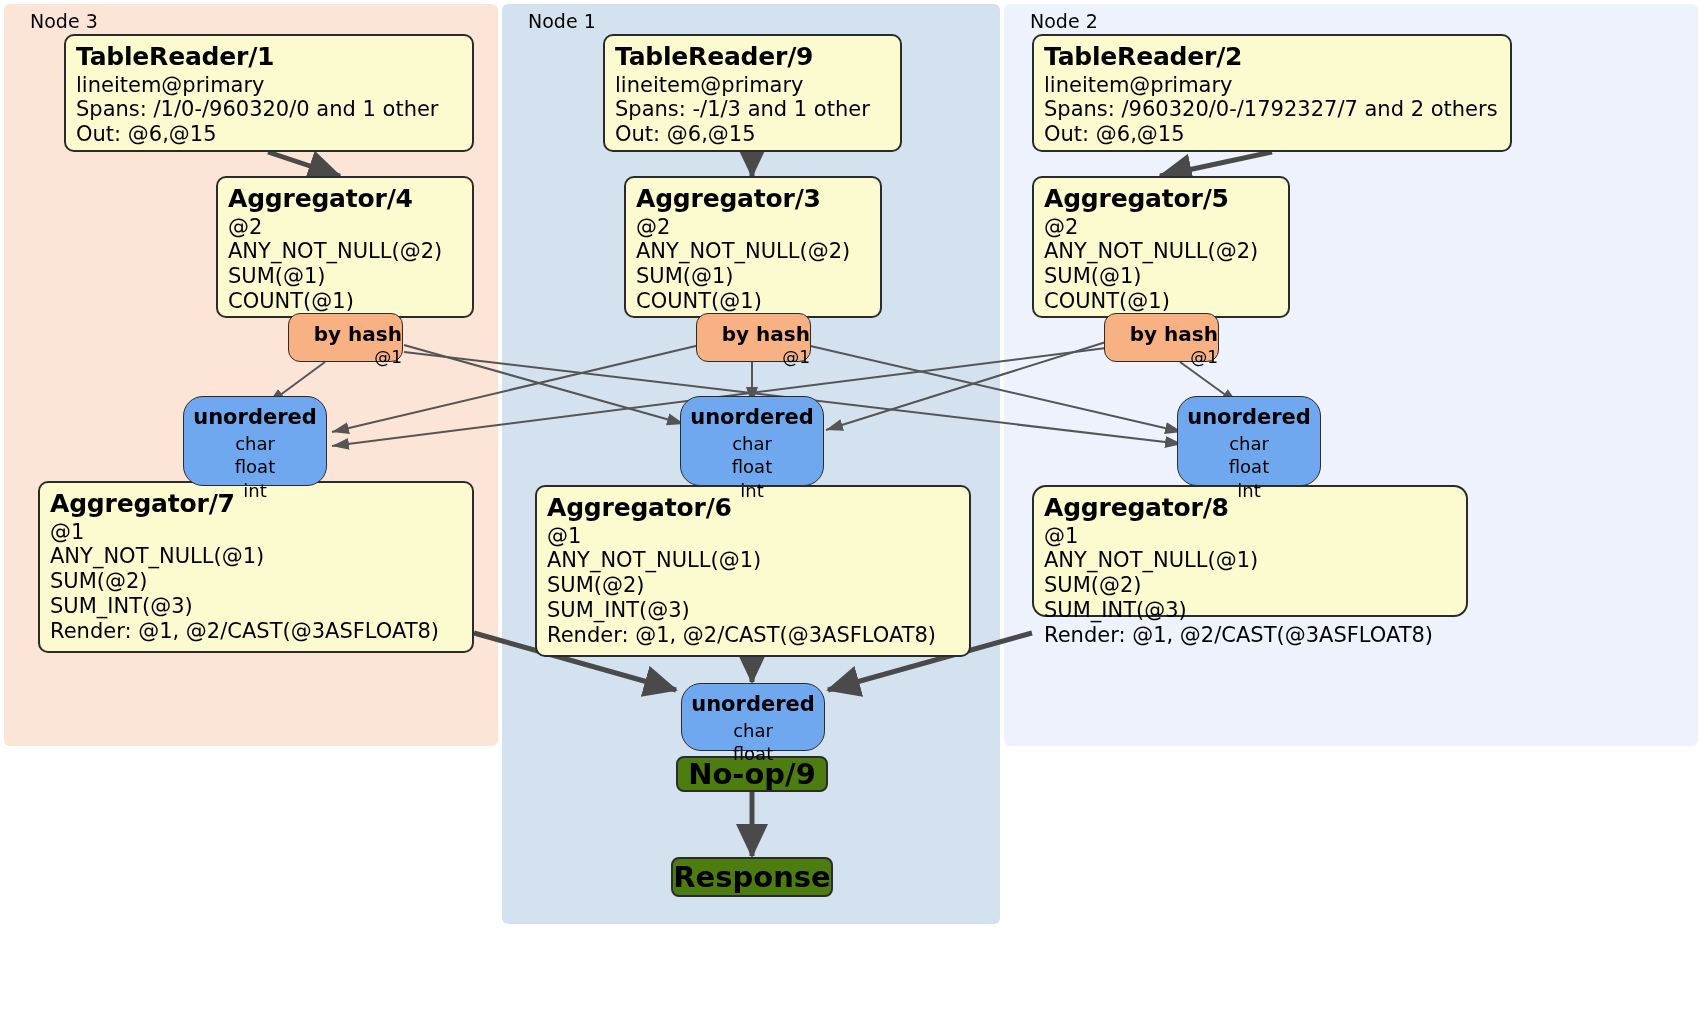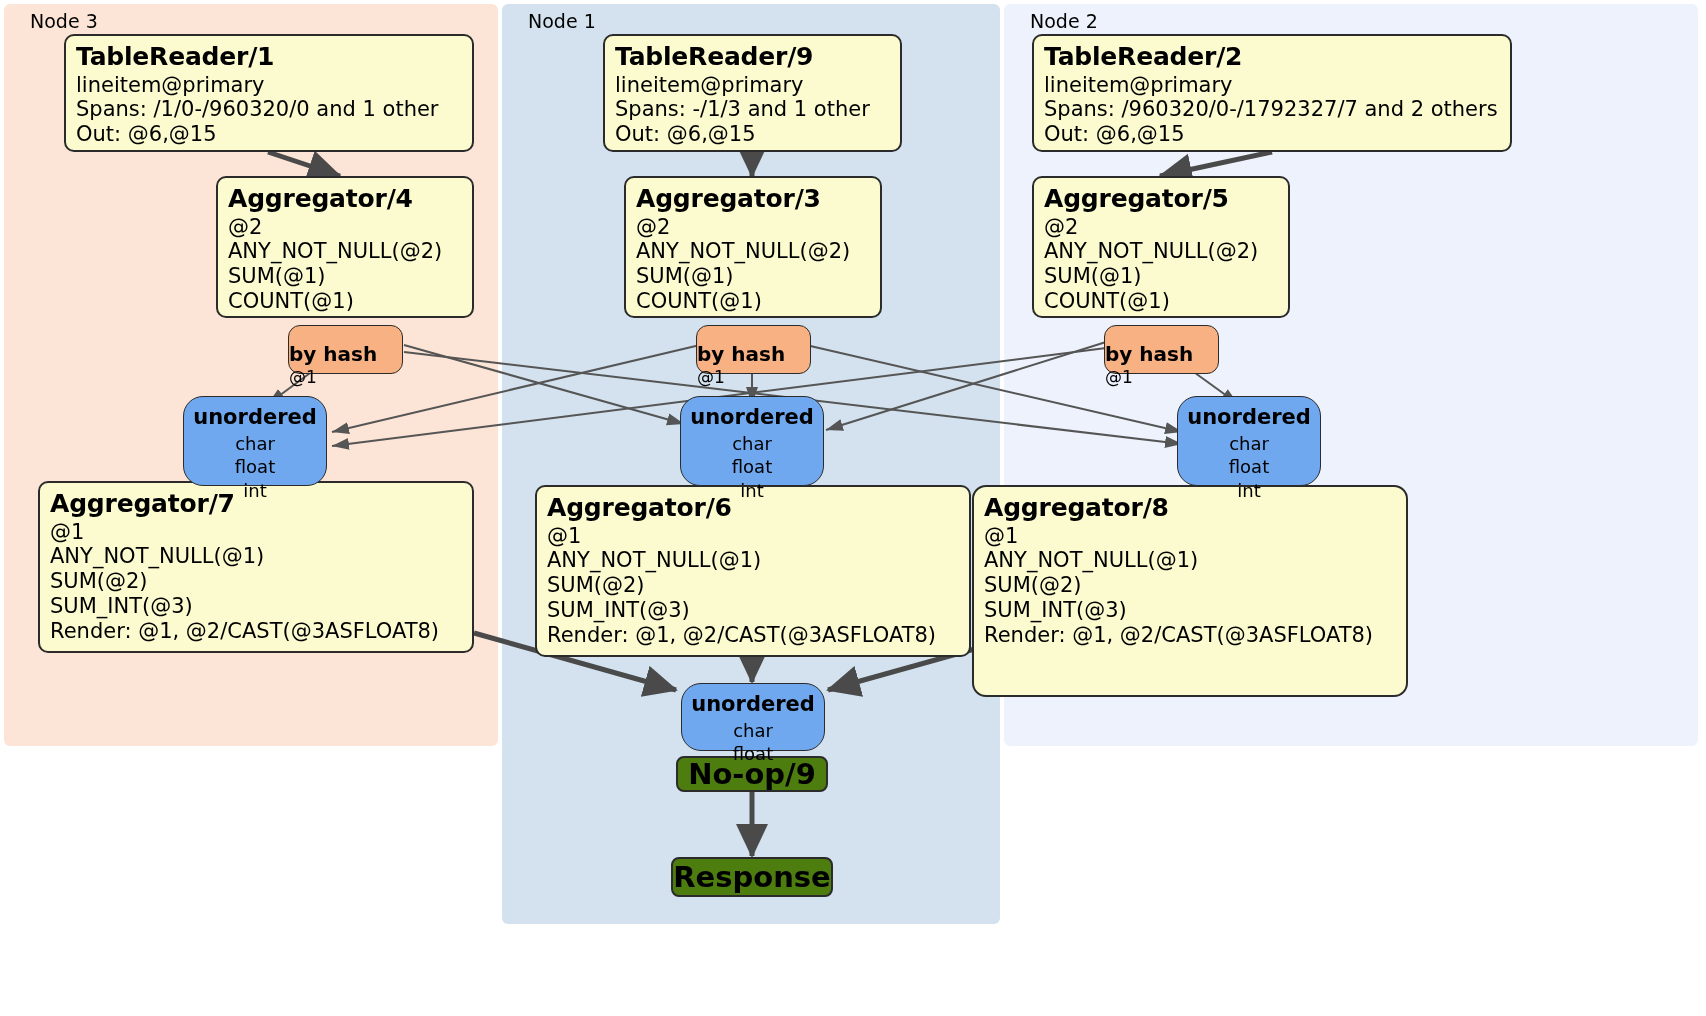--- a/index.html
+++ b/index.html
@@ -81,27 +81,26 @@
     justify-content: center;
     white-space: nowrap;
   }
 
   .hash-node {
     position: absolute;
     box-sizing: border-box;
     background: #f7b183;
     border: 1.5px solid #2b2b2b;
     border-radius: 12px;
-    text-align: left;
-    color: #000;
-    padding-top: 16px;
+    text-align: right;
+    color: #000;
+    padding-top: 8px;
     font-size: 17px;
     line-height: 1.25;
     white-space: nowrap;
-    margin-top: 12px;
   }
   .hash-node .hl1 { font-weight: bold; font-size: 20px; }
   .hash-node .hl2 { font-size: 17px; }
 
   .sync-node {
     position: absolute;
     box-sizing: border-box;
     background: #6fa8ef;
     border: 1.5px solid #2b2b2b;
     border-radius: 20px;
@@ -230,21 +229,21 @@
 
   <div class="proc-box layer-box" style="left:535px; top:485px; width:436px; height:172px;">
     <div class="title">Aggregator/6</div>
     <div class="row">@1</div>
     <div class="row">ANY_NOT_NULL(@1)</div>
     <div class="row">SUM(@2)</div>
     <div class="row">SUM_INT(@3)</div>
     <div class="row">Render: @1, @2/CAST(@3ASFLOAT8)</div>
   </div>
 
-  <div class="proc-box layer-box" style="left:972px; top:485px; width:436px; height:212px;border-radius:14px;">
+  <div class="proc-box layer-box" style="left:1032px; top:485px; width:436px; height:132px;border-radius:14px;">
     <div class="title">Aggregator/8</div>
     <div class="row">@1</div>
     <div class="row">ANY_NOT_NULL(@1)</div>
     <div class="row">SUM(@2)</div>
     <div class="row">SUM_INT(@3)</div>
     <div class="row">Render: @1, @2/CAST(@3ASFLOAT8)</div>
   </div>
 
   <div class="hash-node layer-round" style="left:288px; top:313px; width:115px; height:49px;">
     <div class="hl1">by hash</div>

